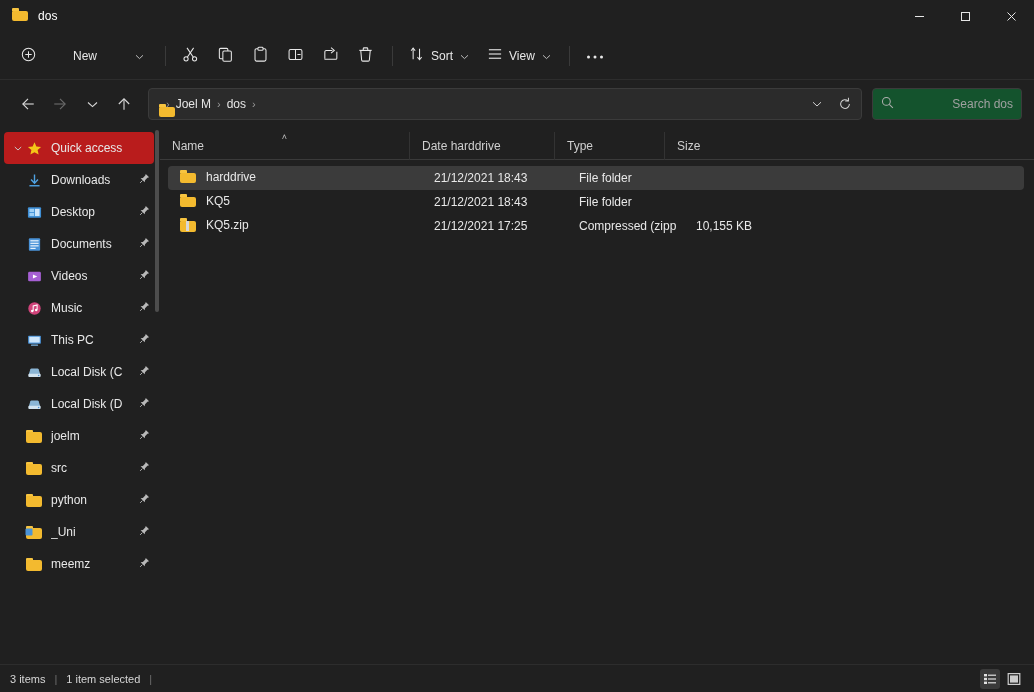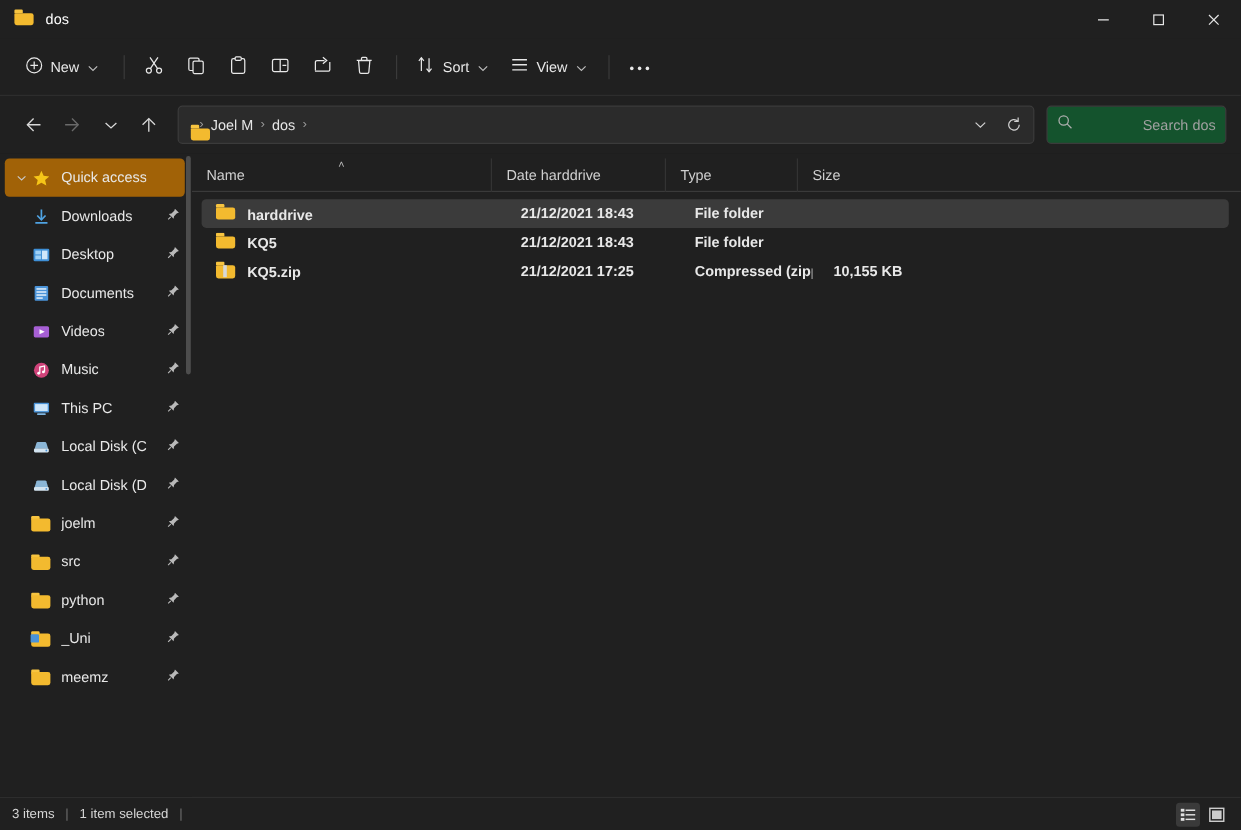--- a/index.html
+++ b/index.html
@@ -57,21 +57,21 @@
     padding: 0 8px; margin-right: 2px;
     font-size: 12px; color: #e8e8e8;
     white-space: nowrap;
   }
   .cmd-item .lbl { margin-left: 6px; }
   .cmd-chev { margin-left: 7px; opacity: .85; }
   .cmd-sep {
     width: 1px; height: 20px; background: #3a3a3a;
     margin: 0 8px;
   }
-  .new-btn { padding: 0 11px 0 9px; }
+  .new-btn { padding: 0 11px 0 9px; gap: 31px; }
 
   
   .navbar {
     height: 48px; min-height: 48px;
     display: flex; align-items: center;
     padding: 0 12px;
     background: #202020;
   }
   .nav-ico {
     width: 32px; height: 32px; border-radius: 4px;
@@ -130,21 +130,21 @@
     padding-top: 4px;
     position: relative;
     overflow: hidden;
   }
   .side-row {
     height: 32px; display: flex; align-items: center;
     padding-left: 6px; margin: 0 6px 0 4px;
     border-radius: 4px; font-size: 12px; color: #e8e8e8;
     position: relative;
   }
-  .side-row.selected { background: #a16207; text-align: right; }
+  .side-row.selected { background: #b91c1c; text-align: right; }
   .side-chev {
     width: 16px; flex: 0 0 16px; display: flex;
     align-items: center; justify-content: center;
     color: #c8c8c8; font-size: 8px;
   }
   .side-ico {
     width: 16px; height: 16px; flex: 0 0 16px;
     margin-right: 9px; position: relative;
     display: flex; align-items: center; justify-content: center;
   }
@@ -189,21 +189,21 @@
             justify-content: flex-end; padding-right: 8px; padding-left: 0;}
   .rows { flex: 1 1 auto; padding-top: 6px; }
   .row {
     height: 24px; display: flex; align-items: center;
     font-size: 12px; color: #e8e8e8;
     margin: 0 10px 0 8px;
     border-radius: 4px;
     padding-left: 4px;
   }
   .row.selected { background: #3b3b3b; }
-  .cell { display: flex; align-items: flex-end; white-space: nowrap; overflow: hidden; font-weight: bold; }
+  .cell { display: flex; align-items: flex-start; white-space: nowrap; overflow: hidden; }
   .cell-name { width: 250px; flex: 0 0 250px; padding-left: 8px; }
   .cell-date { width: 145px; flex: 0 0 145px; padding-left: 12px; }
   .cell-type { width: 110px; flex: 0 0 110px; padding-left: 12px; text-overflow: ellipsis; }
   .cell-size { width: 83px; flex: 0 0 83px; justify-content: flex-end; padding-right: 8px; }
   .row .ficon {
     width: 16px; height: 16px; flex: 0 0 16px; margin-right: 10px;
     position: relative;
   }
 
   

